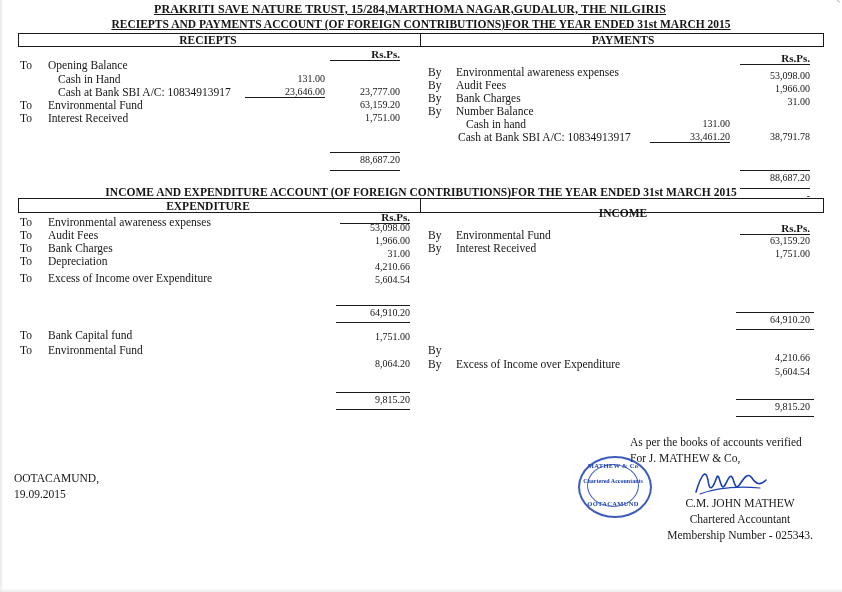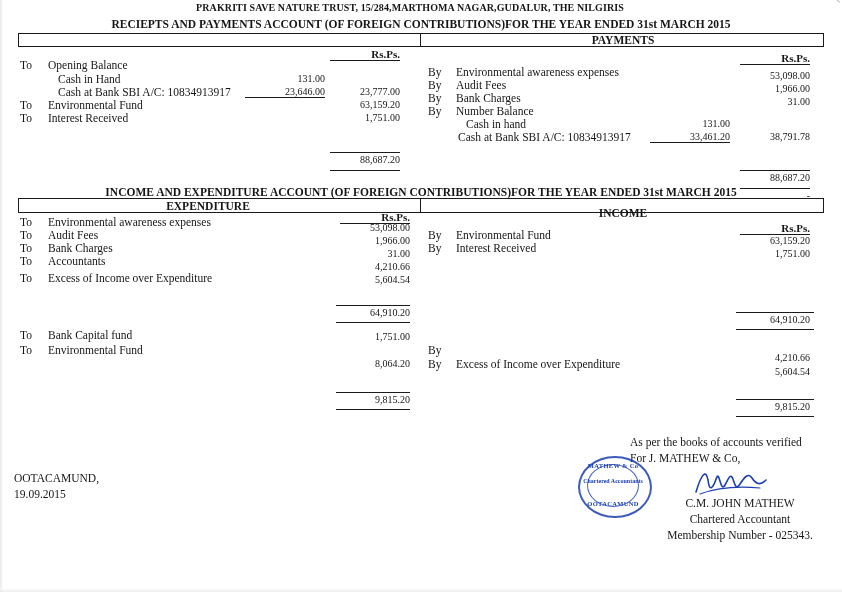--- a/index.html
+++ b/index.html
@@ -34,23 +34,24 @@
     height: 1px;
     background: #b8b8b8;
     transform: rotate(45deg);
     transform-origin: right top;
   }
   .title {
     position: absolute;
     left: 0; top: 2px;
     width: 820px;
     text-align: center;
-    font-size: 10px;
+    font-size: 12px;
     font-weight: bold;
     letter-spacing: 0.1px;
+    text-decoration: underline;
   }
   .section-head {
     position: absolute;
     width: 842px;
     text-align: center;
     font-size: 11.5px;
     font-weight: bold;
   }
   .hline {
     position: absolute;
@@ -176,28 +177,29 @@
 <body>
 
 <div class="page">
 
   <div class="scan-edge-l"></div>
   <div class="scan-edge-b"></div>
   <div class="fold-line"></div>
 
   <div class="title">PRAKRITI SAVE NATURE TRUST, 15/284,MARTHOMA NAGAR,GUDALUR, THE NILGIRIS</div>
 
-  <div class="section-head" style="top:18px;">RECIEPTS AND PAYMENTS ACCOUNT (OF FOREIGN CONTRIBUTIONS)FOR THE YEAR ENDED 31st MARCH 2015</div>
+  <div class="section-head" style="top:18px;text-decoration:underline;">RECIEPTS AND PAYMENTS ACCOUNT (OF FOREIGN CONTRIBUTIONS)FOR THE YEAR ENDED 31st MARCH 2015</div>
 
   <div class="hline" style="left:18px; top:33px; width:806px;"></div>
   <div class="hline" style="left:18px; top:46px; width:806px;"></div>
   <div class="vline" style="left:18px; top:33px; height:13px;"></div>
   <div class="vline" style="left:823px; top:33px; height:13px;"></div>
   <div class="vline" style="left:420px; top:33px; height:13px;"></div>
 
+  <div class="col-head" style="left:18px; top:34px; width:380px;">RECIEPTS</div>
   <div class="col-head" style="left:424px; top:34px; width:398px;">PAYMENTS</div>
 
   <div class="rsps" style="left:330px; top:48px; width:70px;">Rs.Ps.</div>
   <div class="hline" style="left:330px; top:60px; width:70px;"></div>
   <div class="rsps" style="left:740px; top:52px; width:70px;">Rs.Ps.</div>
   <div class="hline" style="left:740px; top:64px; width:70px;"></div>
 
   <div class="lbl" style="left:20px; top:59px;">To</div>
   <div class="lbl" style="left:48px; top:59px;">Opening Balance</div>
 
@@ -271,21 +273,21 @@
 
   <div class="lbl" style="left:20px; top:229px;">To</div>
   <div class="lbl" style="left:48px; top:229px;">Audit Fees</div>
   <div class="num" style="left:340px; top:235px; width:70px;">1,966.00</div>
 
   <div class="lbl" style="left:20px; top:242px;">To</div>
   <div class="lbl" style="left:48px; top:242px;">Bank Charges</div>
   <div class="num" style="left:340px; top:248px; width:70px;">31.00</div>
 
   <div class="lbl" style="left:20px; top:255px;">To</div>
-  <div class="lbl" style="left:48px; top:255px;">Accountants</div>
+  <div class="lbl" style="left:48px; top:255px;">Depreciation</div>
   <div class="num" style="left:340px; top:261px; width:70px;">4,210.66</div>
 
   <div class="lbl" style="left:20px; top:272px;">To</div>
   <div class="lbl" style="left:48px; top:272px;">Excess of Income over Expenditure</div>
   <div class="num" style="left:340px; top:274px; width:70px;">5,604.54</div>
 
   <div class="hline" style="left:336px; top:305px; width:74px;"></div>
   <div class="num" style="left:340px; top:307px; width:70px;">64,910.20</div>
   <div class="hline" style="left:336px; top:322px; width:74px;"></div>
 

